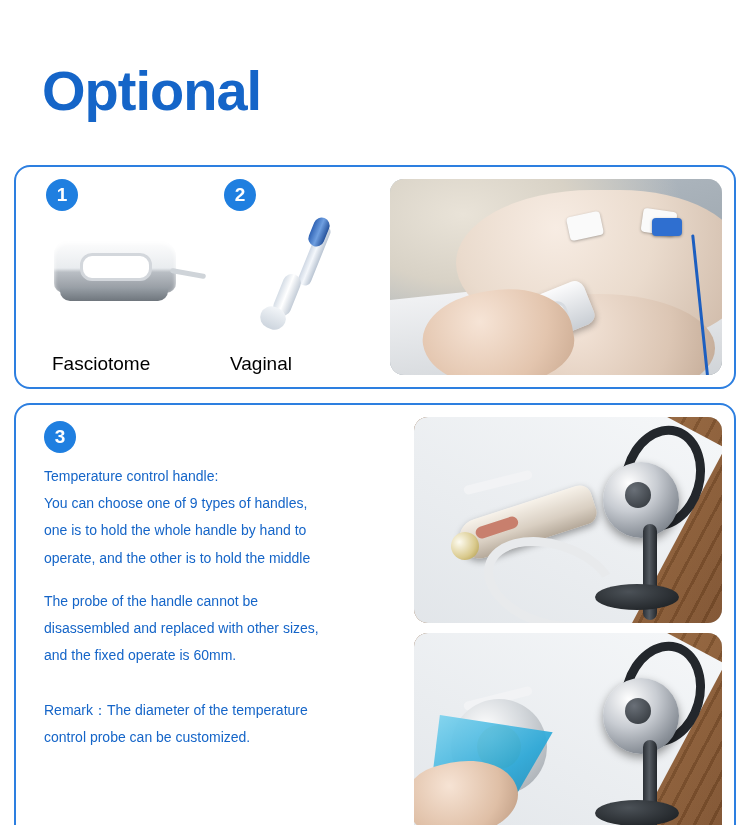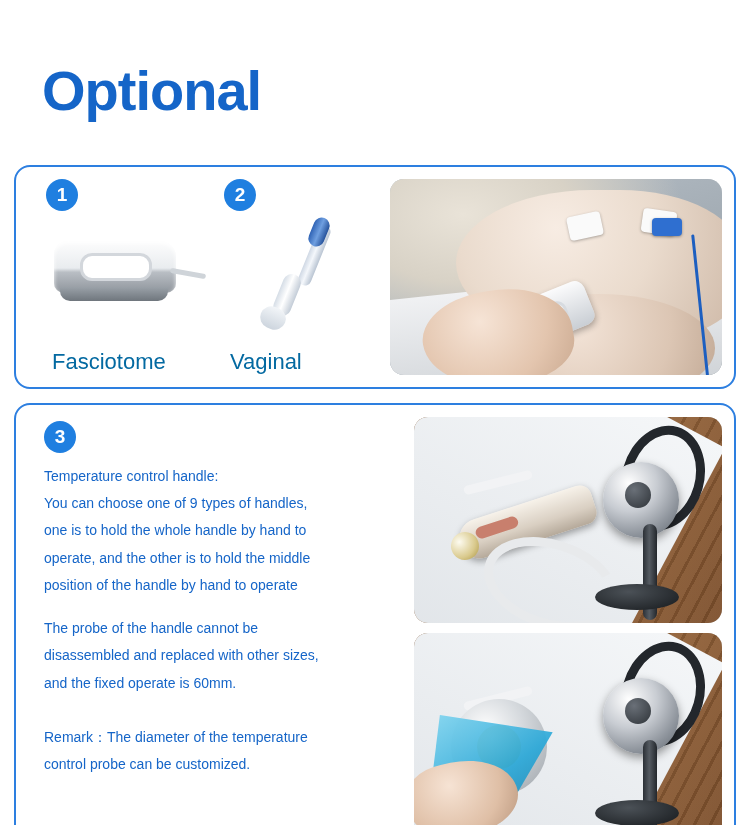--- a/index.html
+++ b/index.html
@@ -73,22 +73,22 @@
     padding-left: 18px;
     box-sizing: border-box;
   }
   .acc-figure {
     height: 120px;
     width: 100%;
     position: relative;
     margin-top: 8px;
   }
   .acc-label {
-    font-size: 22px;
-    color: #0369a1;
+    font-size: 19px;
+    color: #000000;
     margin-top: 17px;
     padding-left: 6px;
   }
   
   .fascio {
     position: absolute;
     left: 8px;
     top: 22px;
     width: 140px;
     height: 66px;
@@ -416,21 +416,20 @@
   </div>
 
   <div class="card card-bottom">
 
     <div class="text-col">
       <div class="badge">3</div>
       <div class="para">Temperature control handle:</div>
       <div class="para">You can choose one of 9 types of handles,</div>
       <div class="para">one is to hold the whole handle by hand to</div>
       <div class="para">operate, and the other is to hold the middle</div>
-      <div class="para">position of the handle by hand to operate</div>
       <div class="para gap">The probe of the handle cannot be</div>
       <div class="para">disassembled and replaced with other sizes,</div>
       <div class="para"> and the fixed operate is 60mm.</div>
       <div class="para gap2">Remark：The diameter of the temperature</div>
       <div class="para">control probe can be customized.</div>
     </div>
 
     <div class="photo-col">
       <div class="photo photo-b">
         <div class="scene-wood">

